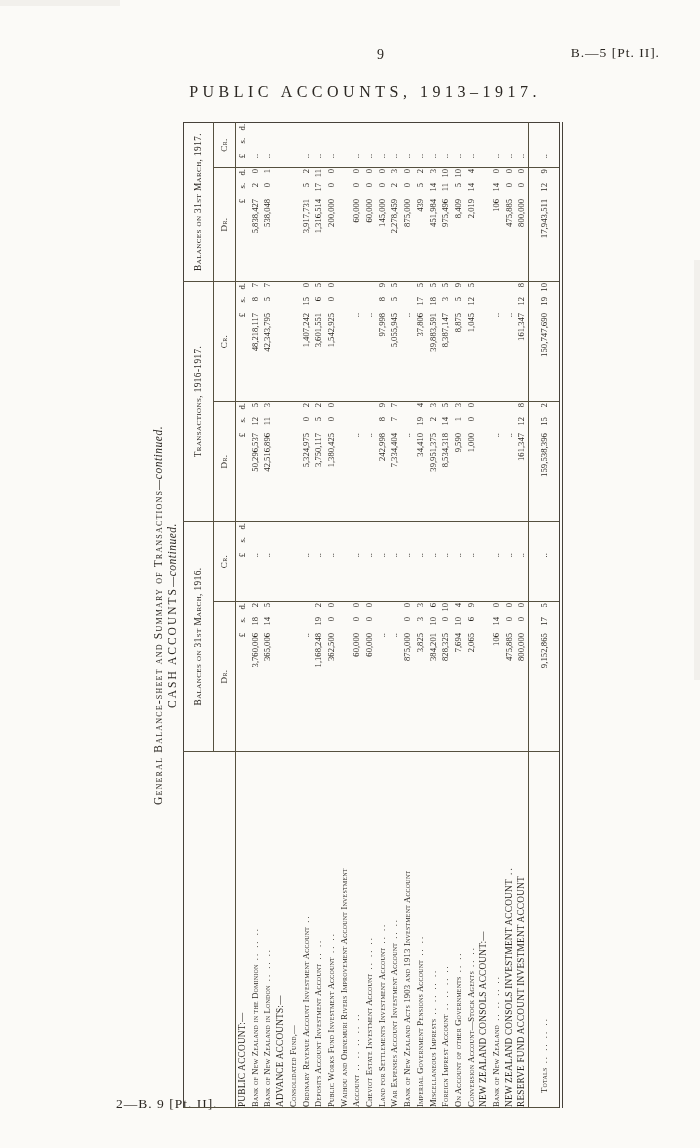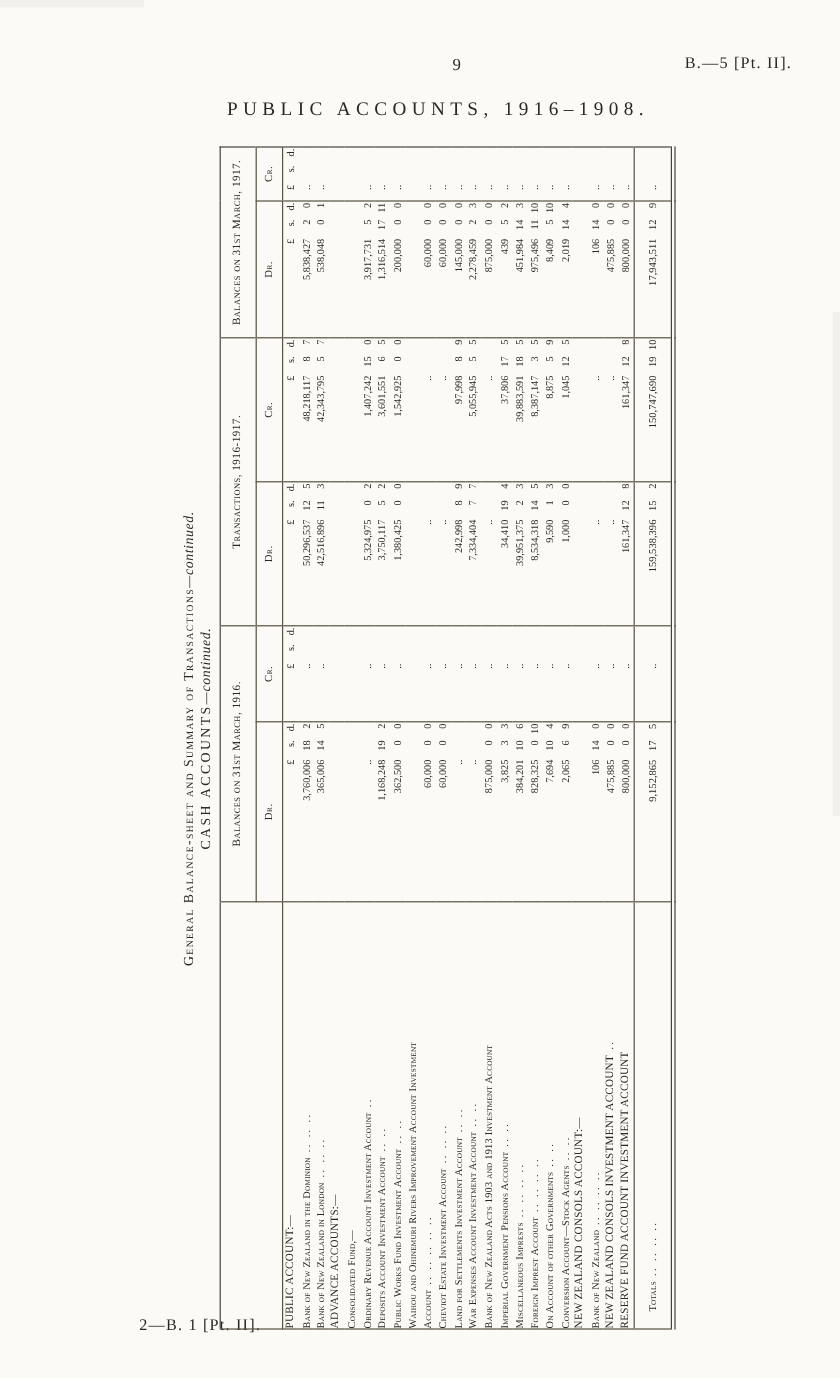--- a/index.html
+++ b/index.html
@@ -49,22 +49,22 @@
   .ind0{padding-left:4px;} .ind1{padding-left:13px;} .ind2{padding-left:22px;} .ind3{padding-left:31px;}
 </style>
 </head>
 <body>
 
 <div class="artifact" style="left:0;top:0;width:120px;height:6px;"></div>
 <div class="artifact" style="left:694px;top:260px;width:6px;height:420px;"></div>
 
 <div class="page-num">9</div>
 <div class="doc-ref">B.—5 [Pt. II].</div>
-<div class="page-title">PUBLIC ACCOUNTS, 1916–1908.</div>
-<div class="page-footer">2—B. 1 [Pt. II].</div>
+<div class="page-title">PUBLIC ACCOUNTS, 1913–1917.</div>
+<div class="page-footer">2—B. 9 [Pt. II].</div>
 
 <div class="rot-outer">
   <div class="rot-inner">
     <div class="tbl-title1"><span>General Balance-sheet and Summary of Transactions</span><span class="cont">—continued.</span></div>
     <div class="tbl-title2"><span>CASH ACCOUNTS</span><span class="cont">—continued.</span></div>
     <table class="acct">
       <colgroup id="cols">
           <col style="width: 356px;">
           <col style="width: 150px;">
           <col style="width: 80px;">

